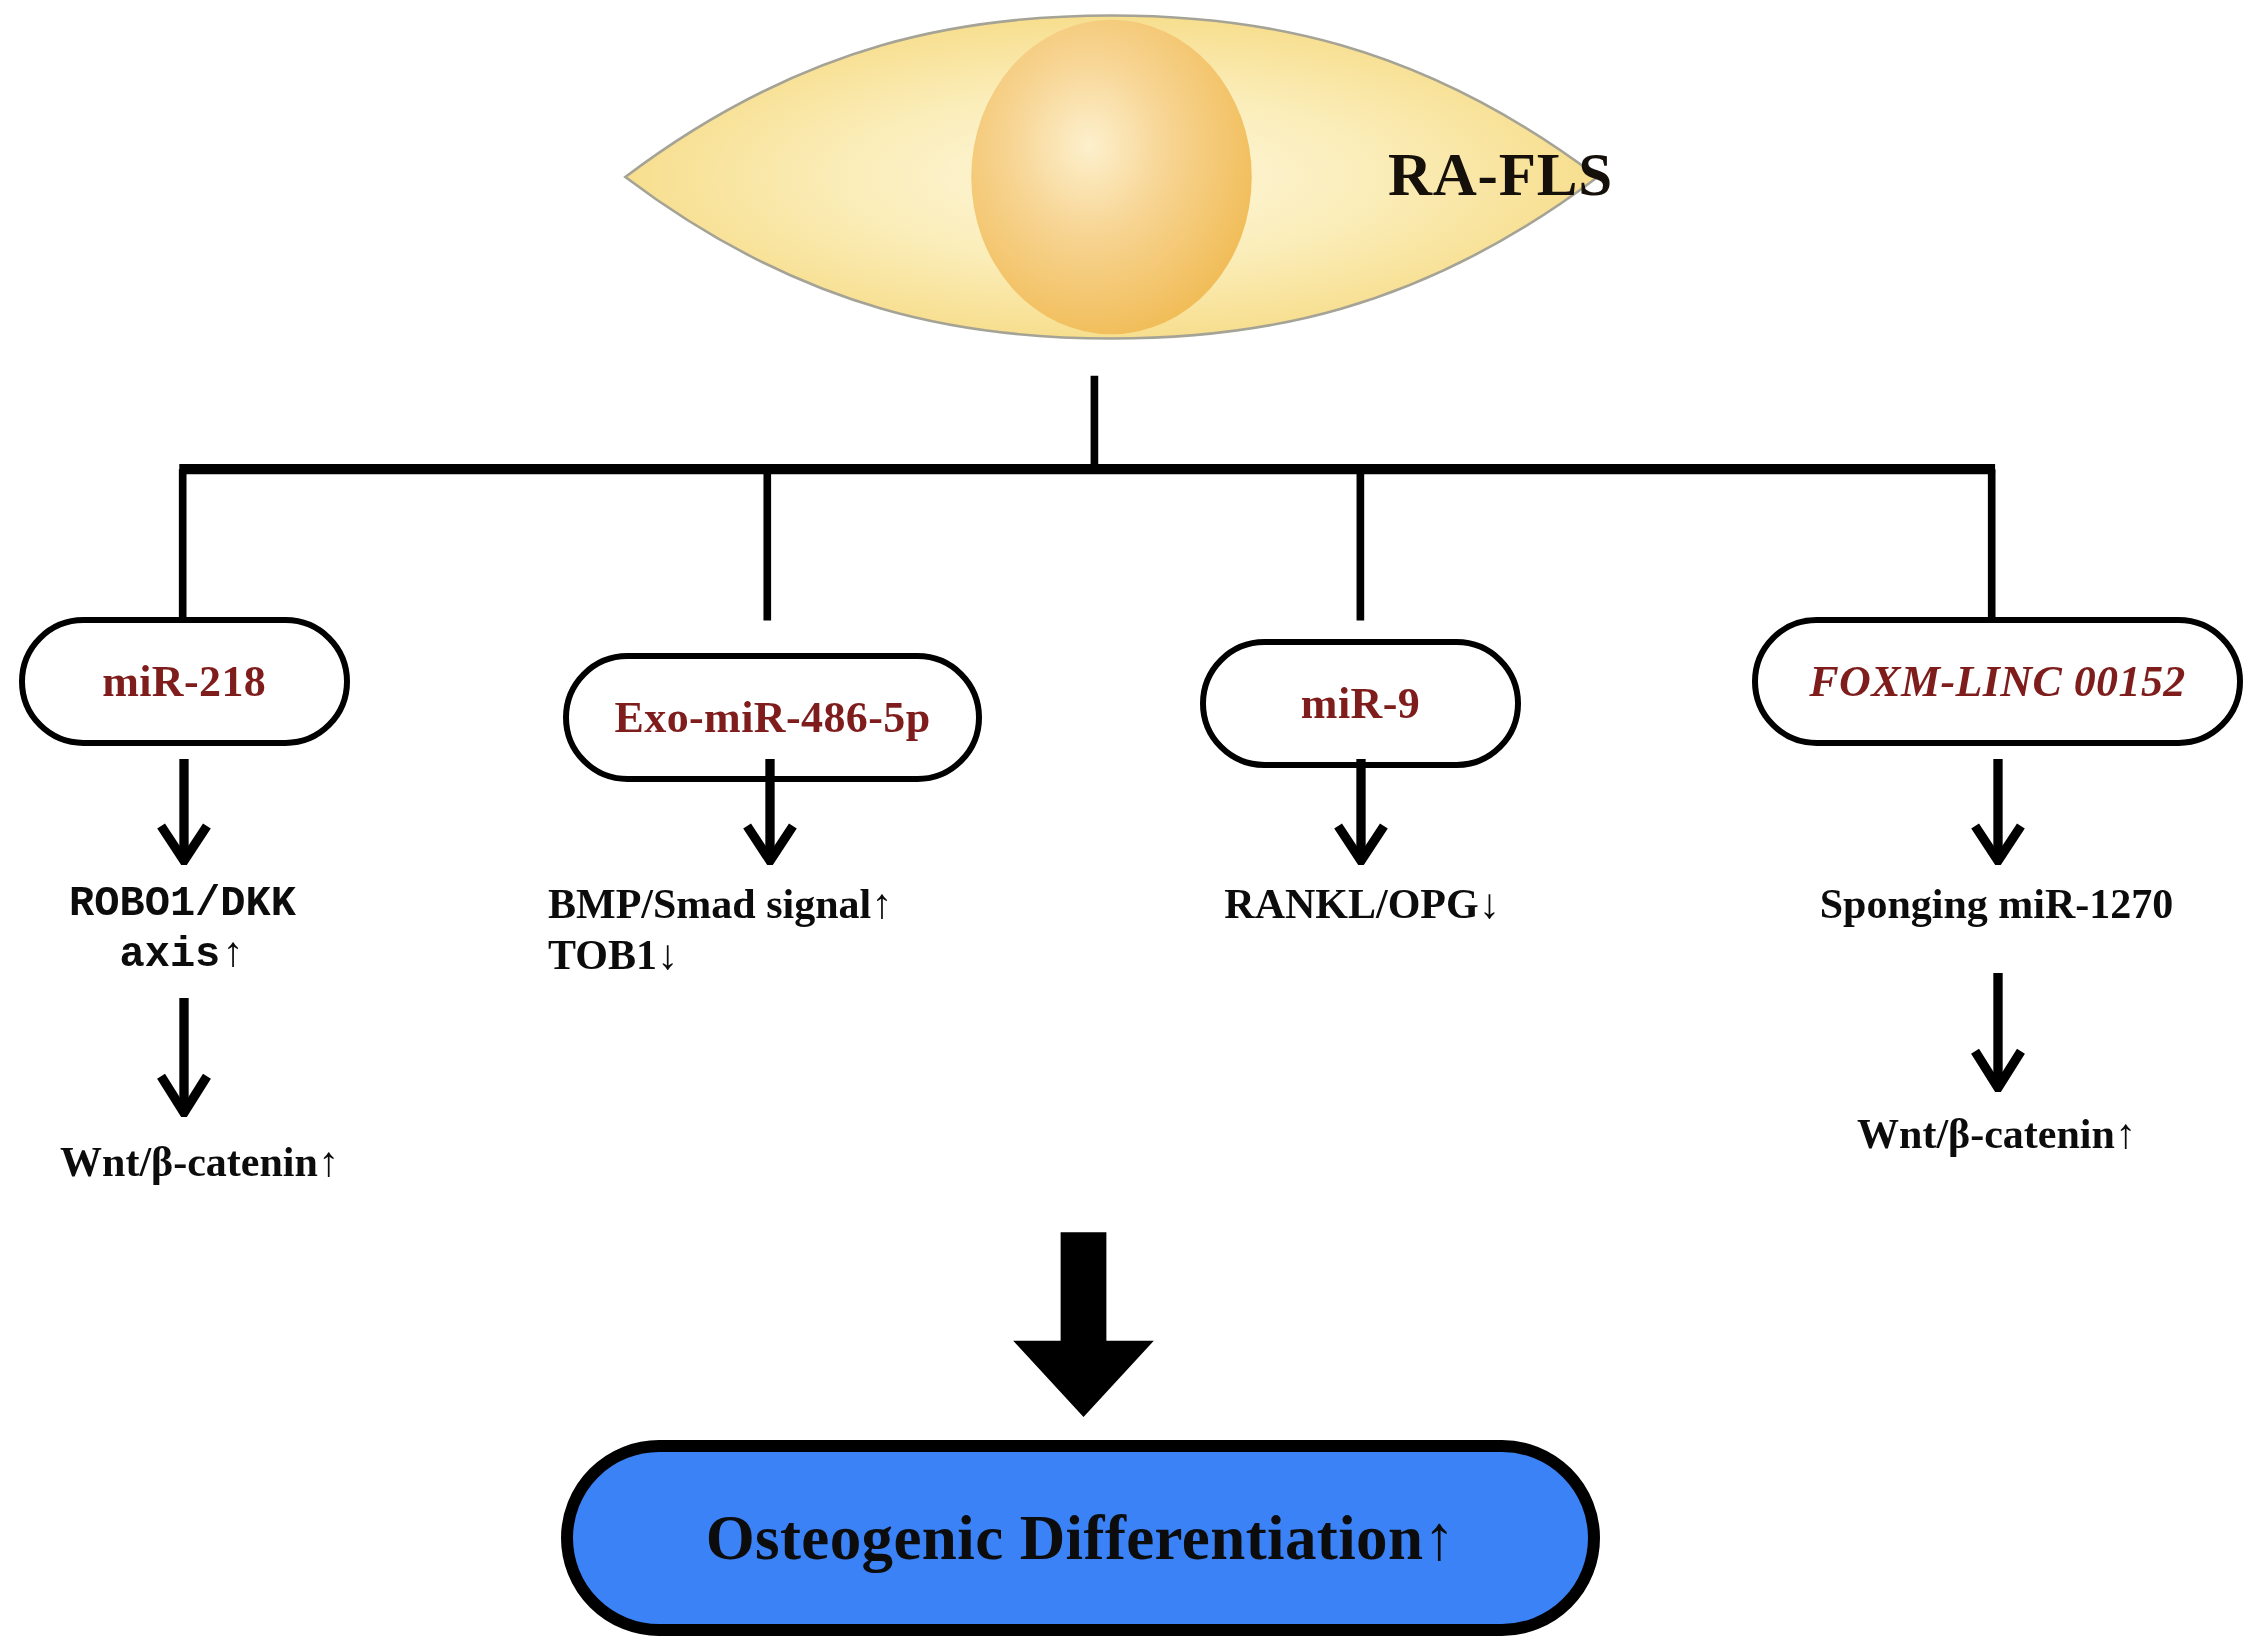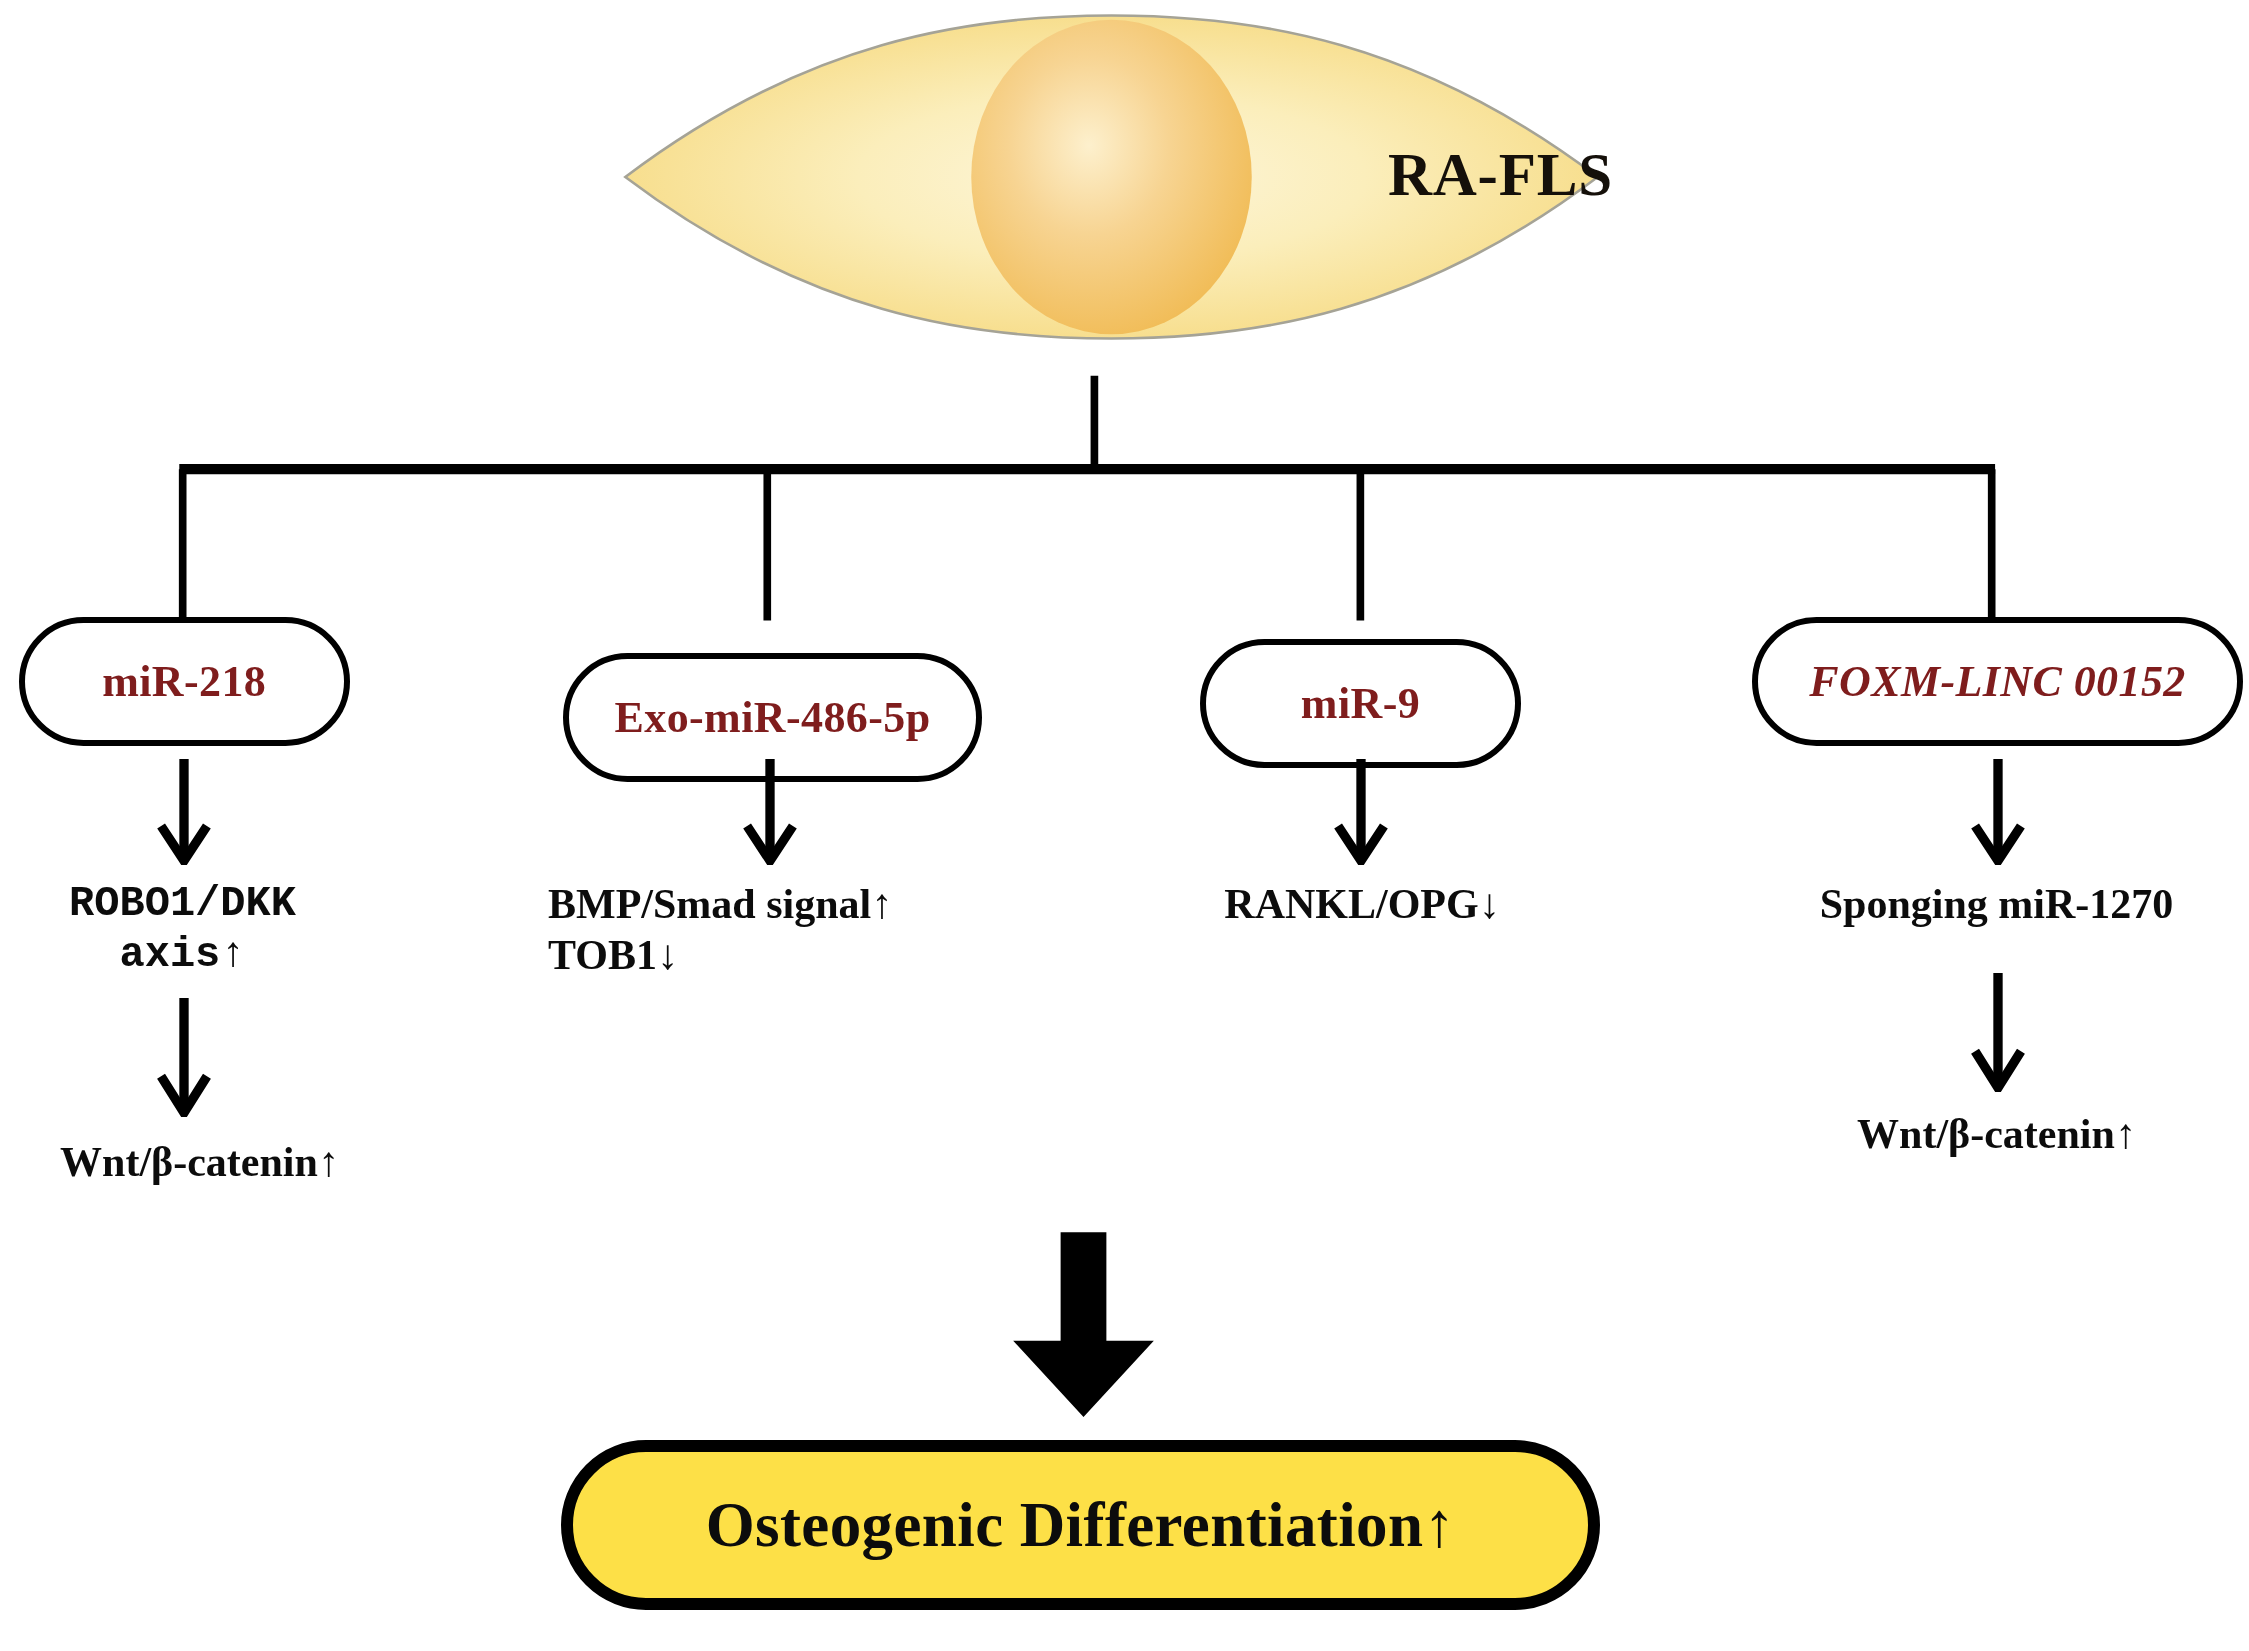--- a/index.html
+++ b/index.html
@@ -86,25 +86,25 @@
   }
   .effect.center { text-align: center; }
   .effect.left   { text-align: left; }
 
   
   #outcome {
     position: absolute;
     left: 561px;
     top: 1440px;
     width: 1039px;
-    height: 170px;
+    height: 196px;
     box-sizing: border-box;
     border: 12px solid #000000;
     border-radius: 849px;
-    background: #fde047;
+    background: #3b82f6;
     display: flex;
     align-items: center;
     justify-content: center;
     font-size: 63px;
     font-weight: bold;
     color: #0c0c0c;
     white-space: nowrap;
     letter-spacing: 0.4px;
   }
 

